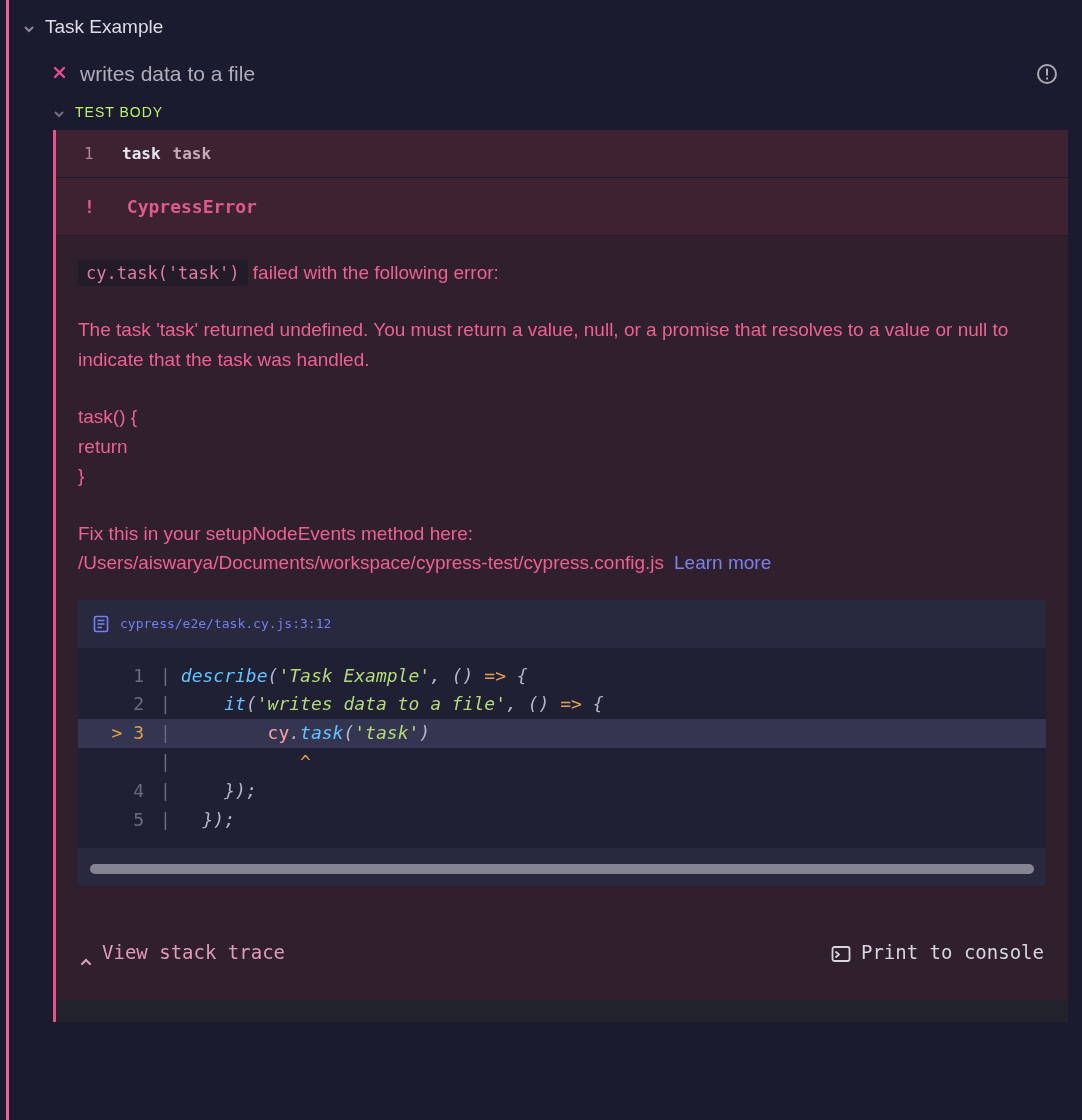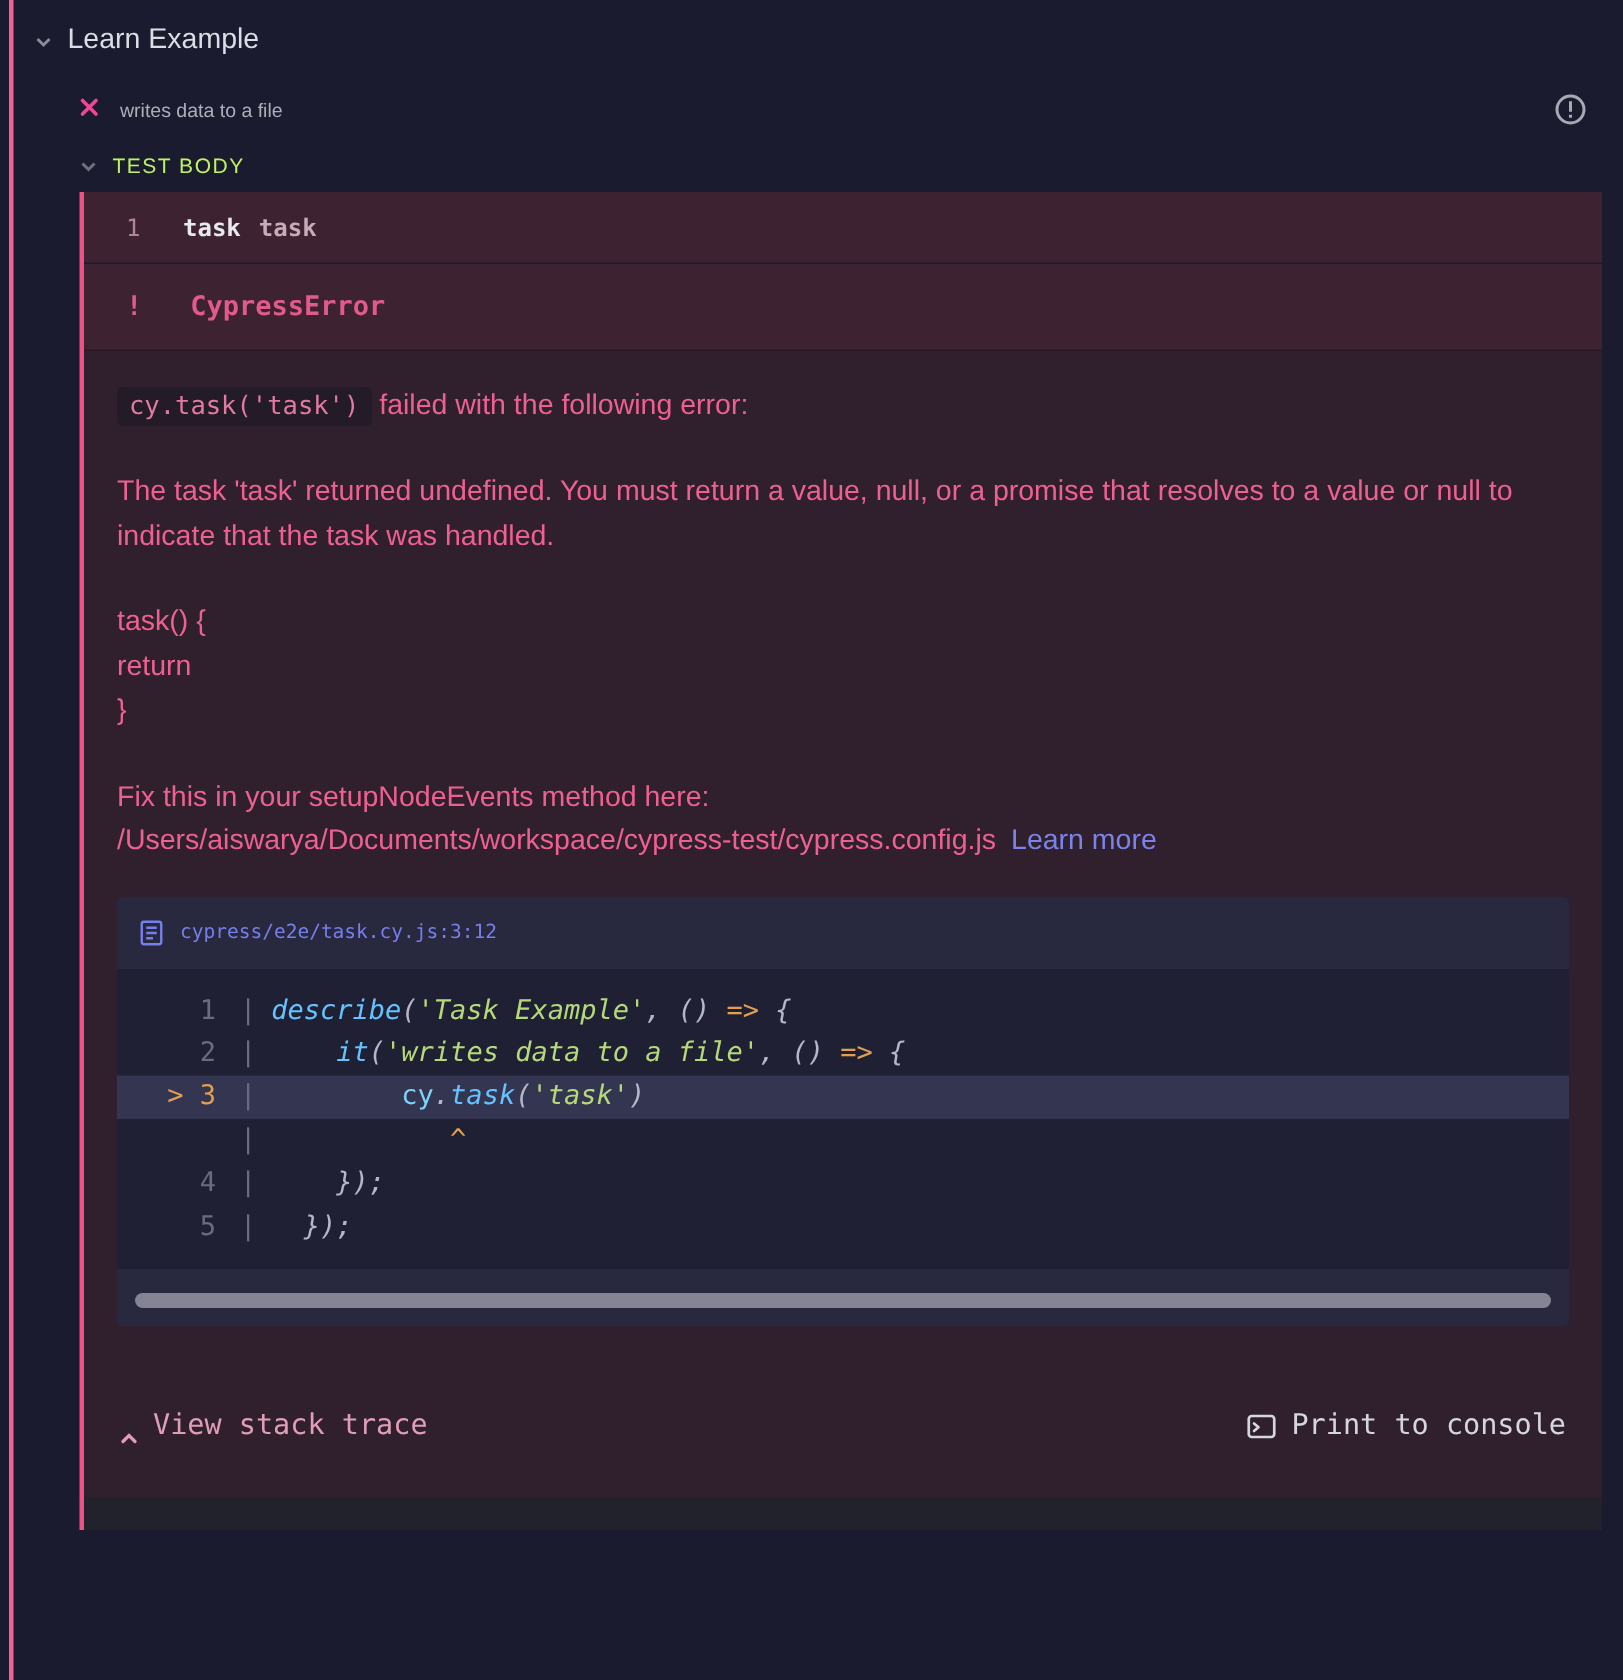--- a/index.html
+++ b/index.html
@@ -46,21 +46,21 @@
     align-items: center;
     gap: 14px;
   }
   .x-icon {
     color: #ec4899;
     font-weight: bold;
     font-size: 14px;
   }
   .test-title {
     color: #aeaeba;
-    font-size: 13px;
+    font-size: 21px;
   }
   .alert-circle {
     width: 22px;
     height: 22px;
     display: flex;
     align-items: center;
     justify-content: center;
   }
   .body-row {
     display: flex;
@@ -190,21 +190,21 @@
     color: #6a6b82;
     padding: 0 10px;
   }
   .code-content {
     white-space: pre;
   }
   .tok-fn { color: #66c2ff; font-style: italic; }
   .tok-str { color: #b5d97a; font-style: italic; }
   .tok-punc { color: #b5b7c9; font-style: italic; }
   .tok-op { color: #e0a050; font-style: italic; }
-  .tok-var { color: #7dd3fc; margin-top: 15px; }
+  .tok-var { color: #fca5a5; margin-top: 15px; }
   .tok-num { color: #e0a050; }
   .caret-mark { color: #e0a050; }
   .gutter .hl-mark { color: #e0a050; }
   .hscroll {
     height: 10px;
     background: #848494;
     margin: 16px 12px 0 12px;
     border-radius: 5px;
   }
   .footer-row {
@@ -241,21 +241,21 @@
 </head>
 <body>
 
 <div class="outer">
   <div class="suite-header">
     <span class="chevron chevron-down">
       <svg width="12" height="12" viewBox="0 0 12 12">
           <path d="M2 4 L6 8 L10 4" stroke="#8b8b99" stroke-width="2" fill="none"></path>
         </svg>
     </span>
-    <span class="suite-title">Learn Example</span>
+    <span class="suite-title">Task Example</span>
   </div>
 
   <div class="test-row">
     <div class="test-left">
       <span class="x-icon">
         <svg width="13" height="13" viewBox="0 0 13 13">
             <path d="M2 2 L11 11 M11 2 L2 11" stroke="#ec4899" stroke-width="2.4" stroke-linecap="round"></path>
           </svg>
       </span>
       <span class="test-title">writes data to a file</span>

